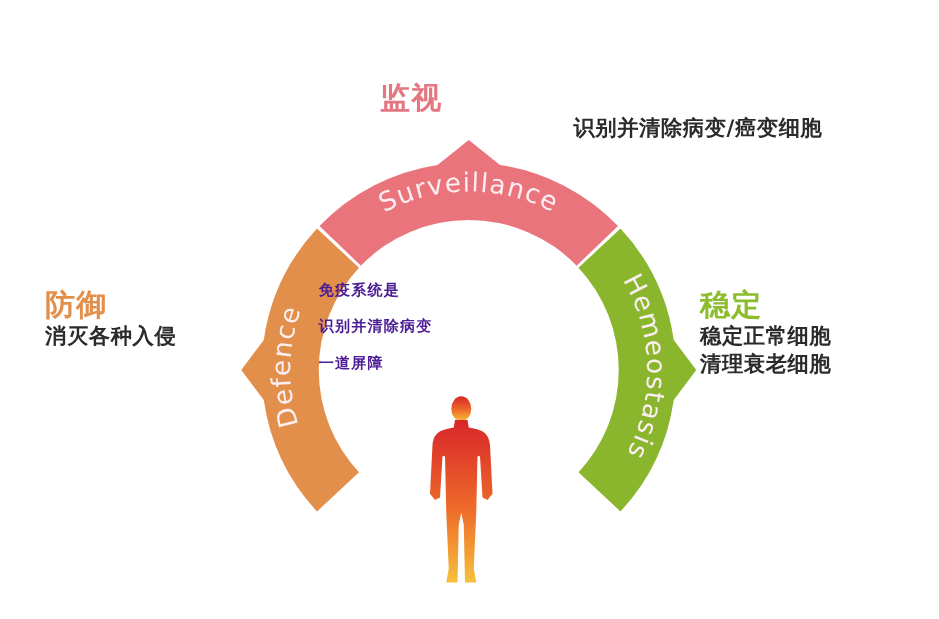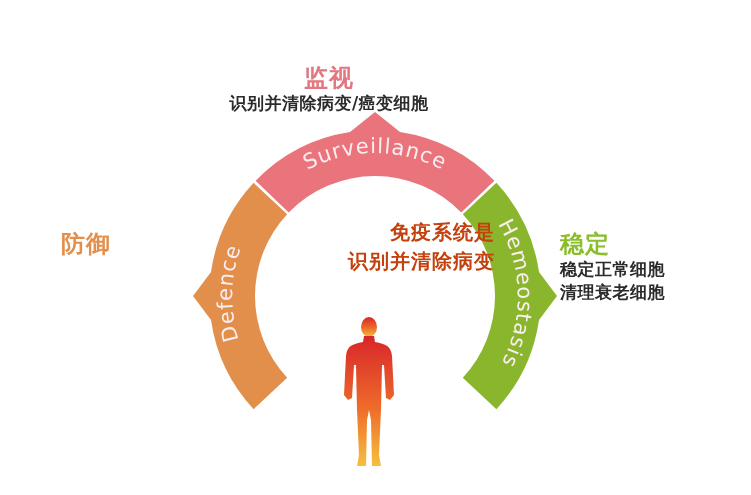--- a/index.html
+++ b/index.html
@@ -1,28 +1,28 @@
 <!DOCTYPE html>
 <html><head>
 <meta charset="utf-8">
 <style>
   html, body { margin: 0; padding: 0; background: #ffffff; }
   body { width: 751px; height: 495px; position: relative; overflow: hidden;
          font-family: "DejaVu Sans", "Liberation Sans", sans-serif; }
   .abs { position: absolute; }
   .title { font-weight: bold; font-size: 24px; line-height: 28px; letter-spacing: 1px; }
-  .desc { font-weight: bold; font-size: 17px; line-height: 23px; color: #2b2b2b; letter-spacing: 0.5px; }
+  .desc { font-weight: bold; font-size: 17px; line-height: 23px; color: #2b2b2b; letter-spacing: 0.5px; text-align: right; }
   #top-block { left: 0; width: 658px; top: 30px; text-align: center; margin-top: 34px; }
   #top-block .title { color: #e27781; }
-  #left-block { left: 61px; top: 230px; }
+  #left-block { left: 36px; top: 230px; }
   #left-block .title { color: #e38f4c; }
   #right-block { left: 560px; top: 230px; }
   #right-block .title { color: #8bbd2c; }
-  #center-text { left: 255px; width: 240px; top: 218px; text-align: right;
-                 color: #c2410c; font-weight: bold; font-size: 20px; line-height: 29px; letter-spacing: 1px; }
+  #center-text { left: 255px; width: 240px; top: 218px; text-align: left;
+                 color: #4c1d95; font-weight: bold; font-size: 12px; line-height: 29px; letter-spacing: 1px; }
   svg { position: absolute; left: 0; top: 0; }
   .arc-label { font-family: "DejaVu Sans", "Liberation Sans", sans-serif; fill: #fbeef0; font-size: 21px; letter-spacing: 1px; }
 </style>
 </head>
 <body>
 
 <svg width="751" height="495" viewBox="0 0 751 495">
   <defs>
     <linearGradient id="bodyGrad" x1="0" y1="0" x2="0" y2="1">
       <stop offset="0" stop-color="#d8262a"></stop>
@@ -86,24 +86,26 @@
   </g>
 </svg>
 
 <div id="top-block" class="abs">
   <div class="title">监视</div>
   <div class="desc">识别并清除病变/癌变细胞</div>
 </div>
 
 <div id="left-block" class="abs">
   <div class="title">防御</div>
+  <div class="desc">消灭各种入侵</div>
 </div>
 
 <div id="right-block" class="abs">
   <div class="title">稳定</div>
   <div class="desc">稳定正常细胞</div>
   <div class="desc">清理衰老细胞</div>
 </div>
 
 <div id="center-text" class="abs">
   <div>免疫系统是</div>
   <div>识别并清除病变</div>
+  <div>一道屏障</div>
 </div>
 
 </body></html>

